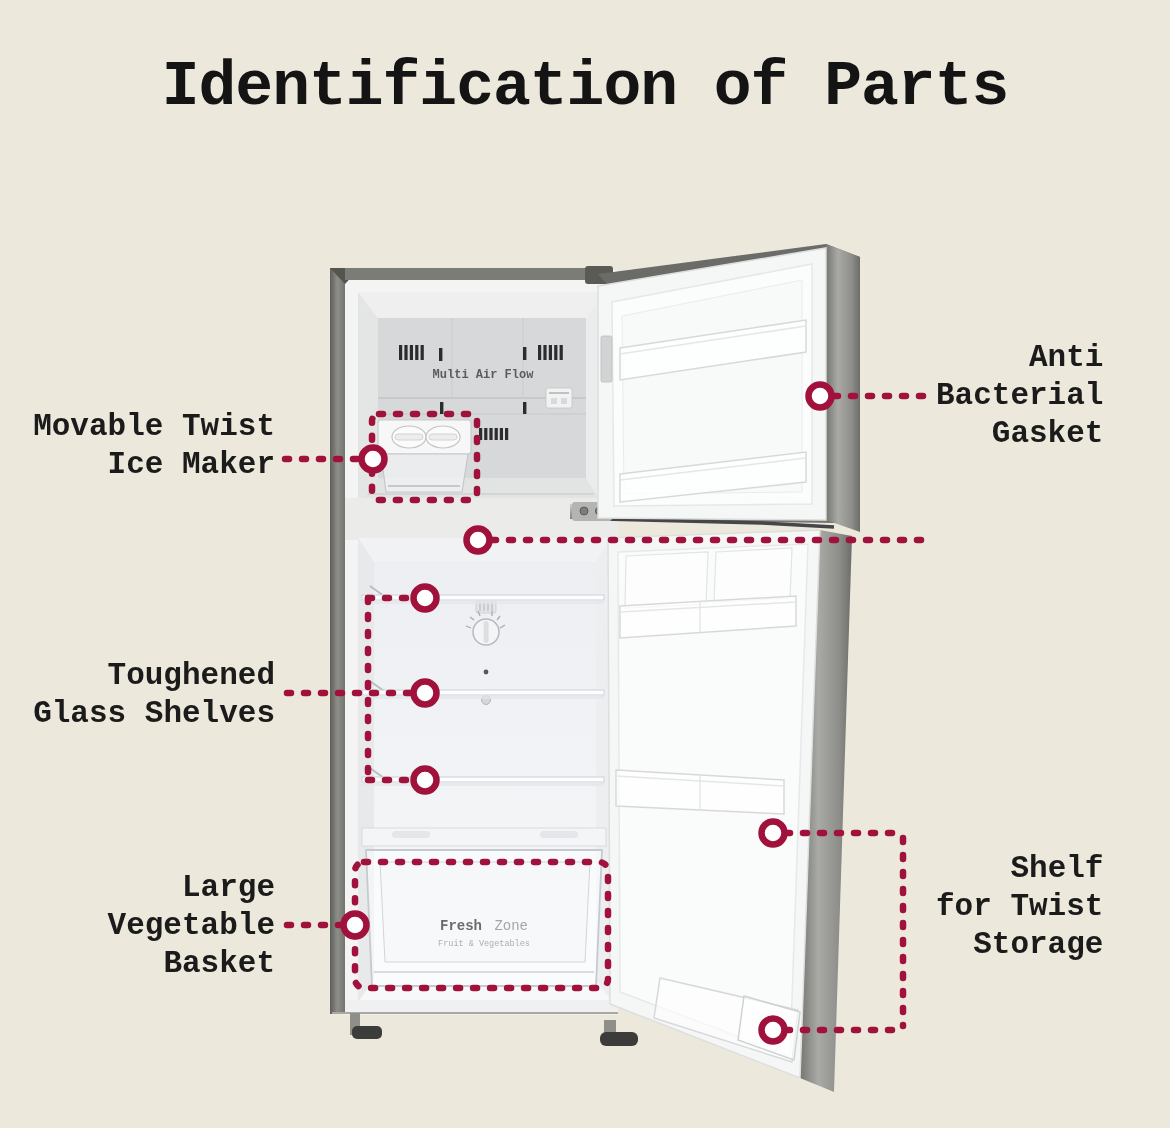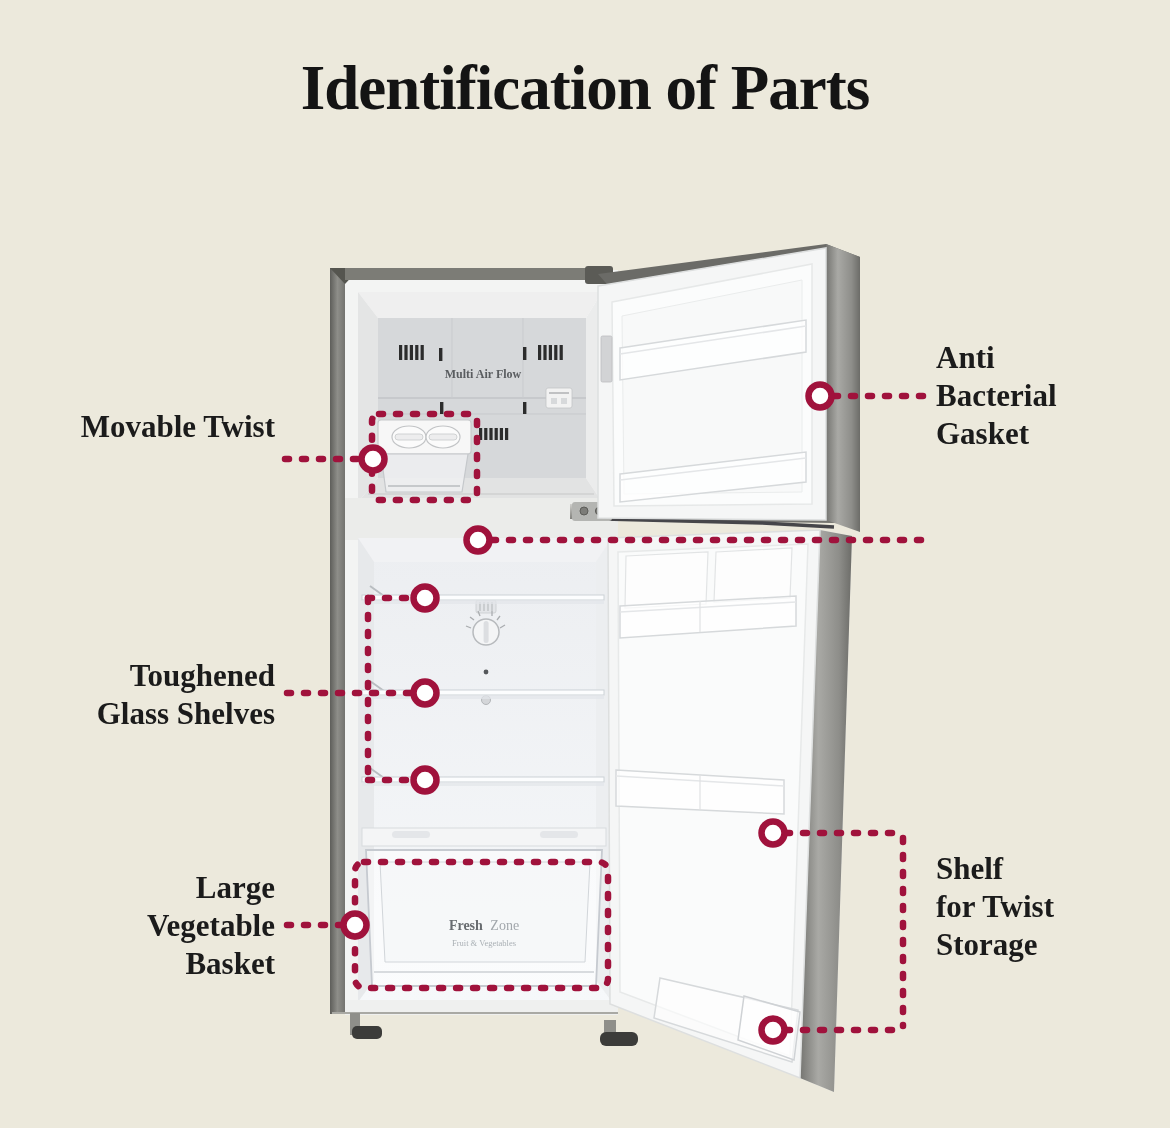--- a/index.html
+++ b/index.html
@@ -7,38 +7,38 @@
     --accent:#A0123C;
     --text:#1B1B1B;
   }
   *{margin:0;padding:0;box-sizing:border-box;}
   html,body{background:var(--background,#ECE9DC);}
   .stage{
     position:relative;
     width:1170px;height:1128px;
     background:var(--background,#ECE9DC);
     overflow:hidden;
-    font-family:Liberation Serif, serif;
+    font-family:Liberation Mono, monospace;
   }
   .page-title{
     position:absolute;left:0;top:52px;width:1170px;
     text-align:center;
     font-size:63px;font-weight:800;letter-spacing:-1px;
     color:#141414;
   }
   .scene{position:absolute;left:0;top:0;width:1170px;height:1120px;}
   svg.illustration{position:absolute;left:0;top:0;}
   .callout{
     position:absolute;
     color:var(--text,#1B1B1B);
     font-size:31px;font-weight:700;line-height:38px;
     white-space:nowrap;
   }
   .callout.left-side{text-align:right;}
-  .callout.right-side{text-align:left;}
+  .callout.right-side{text-align:right;}
   
   .dash{
     stroke:var(--accent,#A0123C);
     stroke-width:6.5;
     stroke-linecap:round;
     stroke-dasharray:4 13;
     fill:none;
   }
   .dash-rect{
     stroke:var(--accent,#A0123C);
@@ -311,20 +311,21 @@
         <line class="dash" x1="786" y1="833" x2="903" y2="833"></line>
         <line class="dash" x1="903" y1="838" x2="903" y2="1026"></line>
         <line class="dash" x1="786" y1="1030" x2="903" y2="1030"></line>
         <circle class="marker" cx="773" cy="833" r="11.5"></circle>
         <circle class="marker" cx="773" cy="1030" r="11.5"></circle>
       </g>
     </svg>
 
     <div class="callout left-side" style="right:895px;top:408px;">
       <div>Movable Twist</div>
+      <div>Ice Maker</div>
     </div>
 
     <div class="callout right-side" style="left:936px;top:339px;">
       <div>Anti</div>
       <div>Bacterial</div>
       <div>Gasket</div>
     </div>
 
 
     <div class="callout left-side" style="right:895px;top:657px;">

